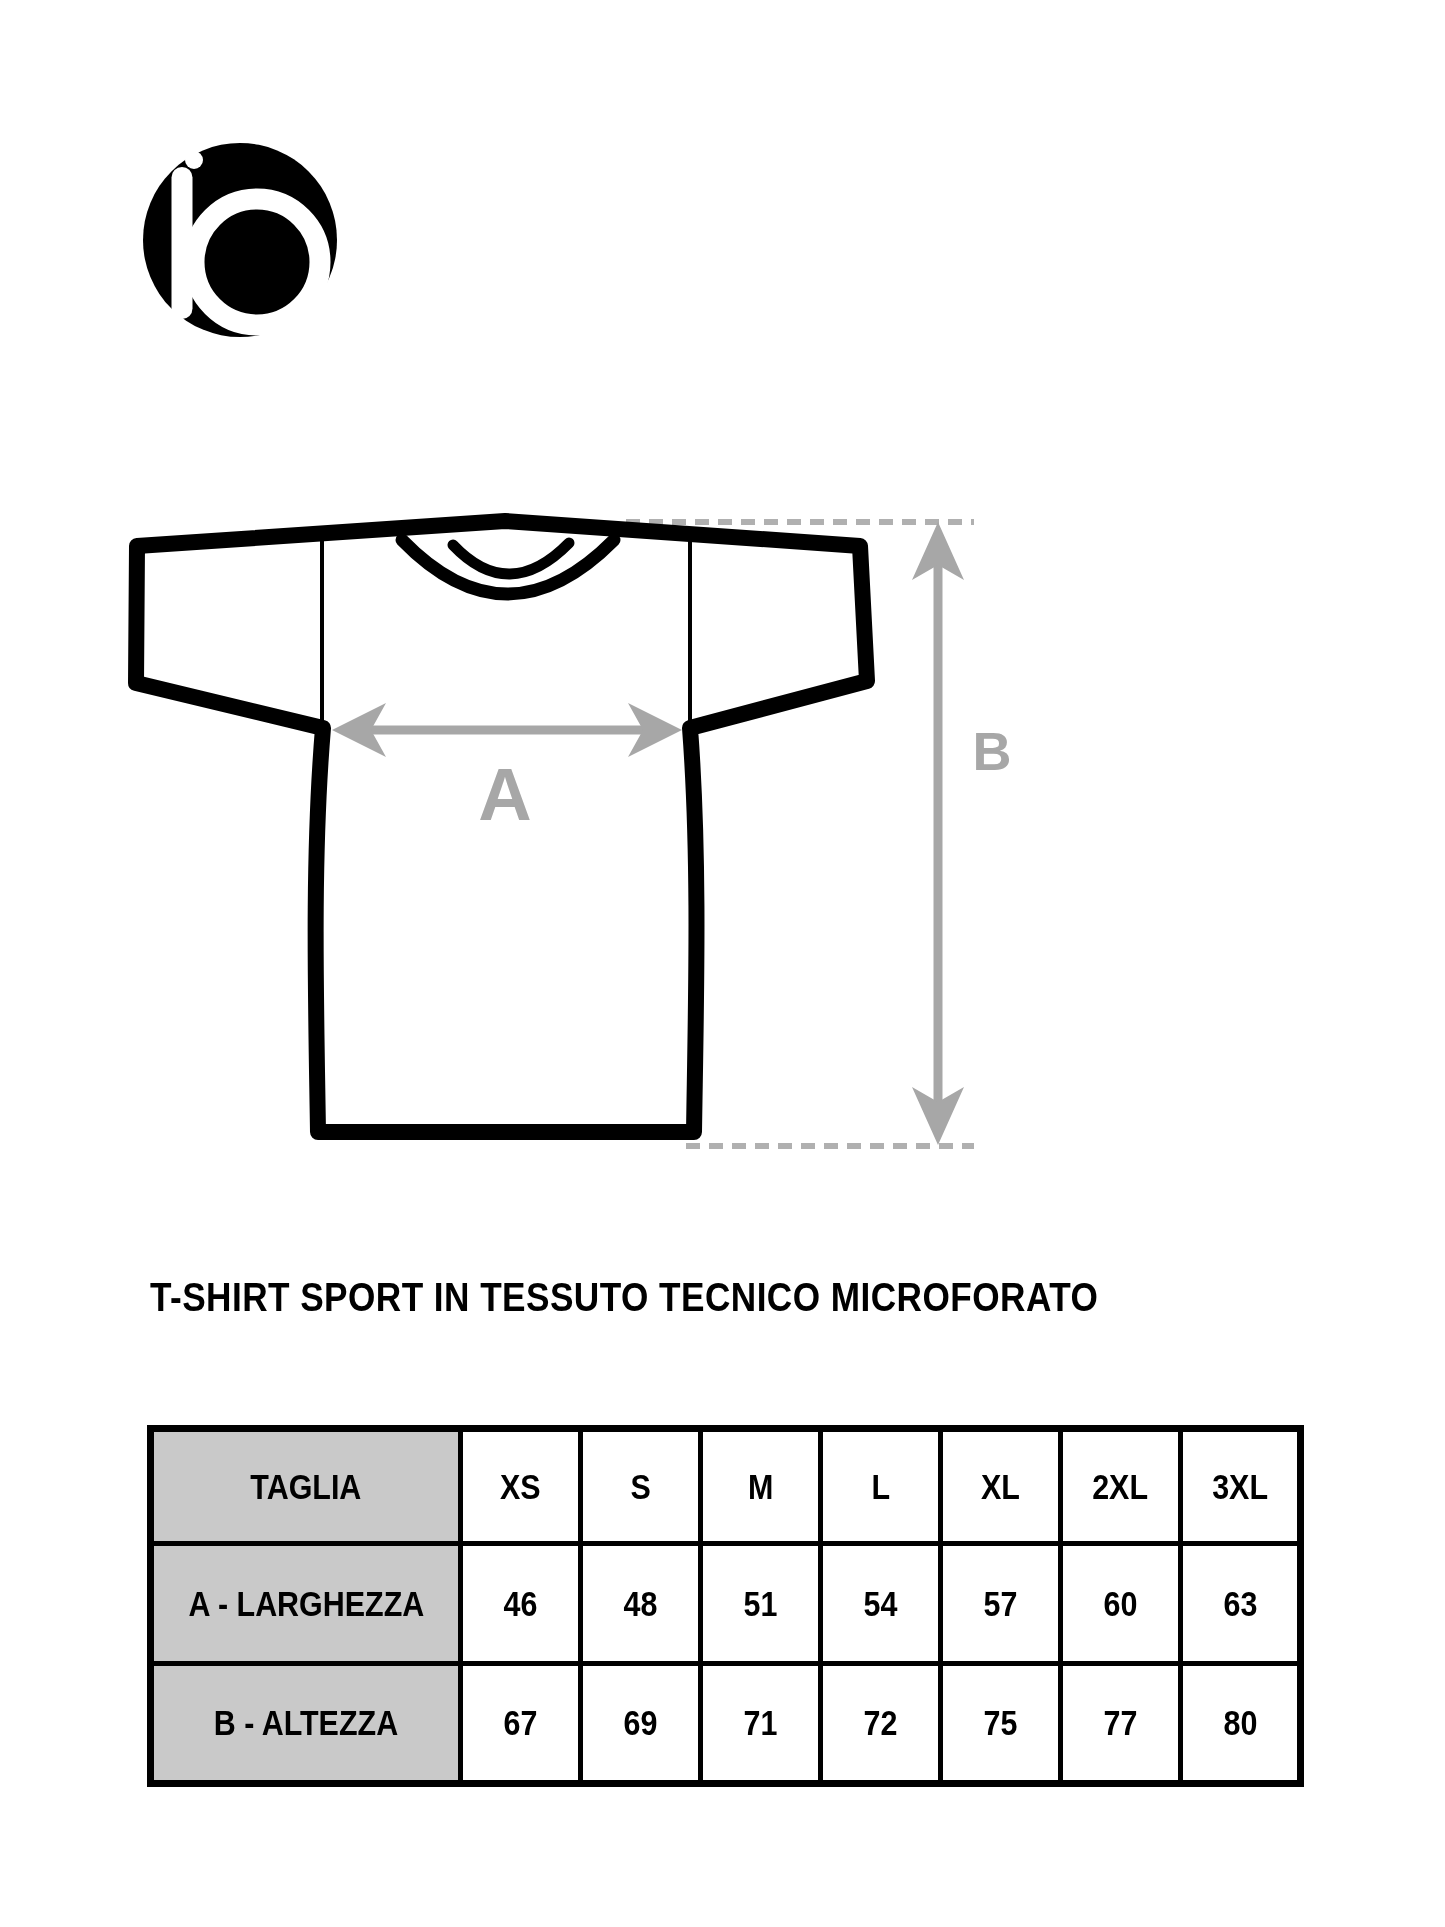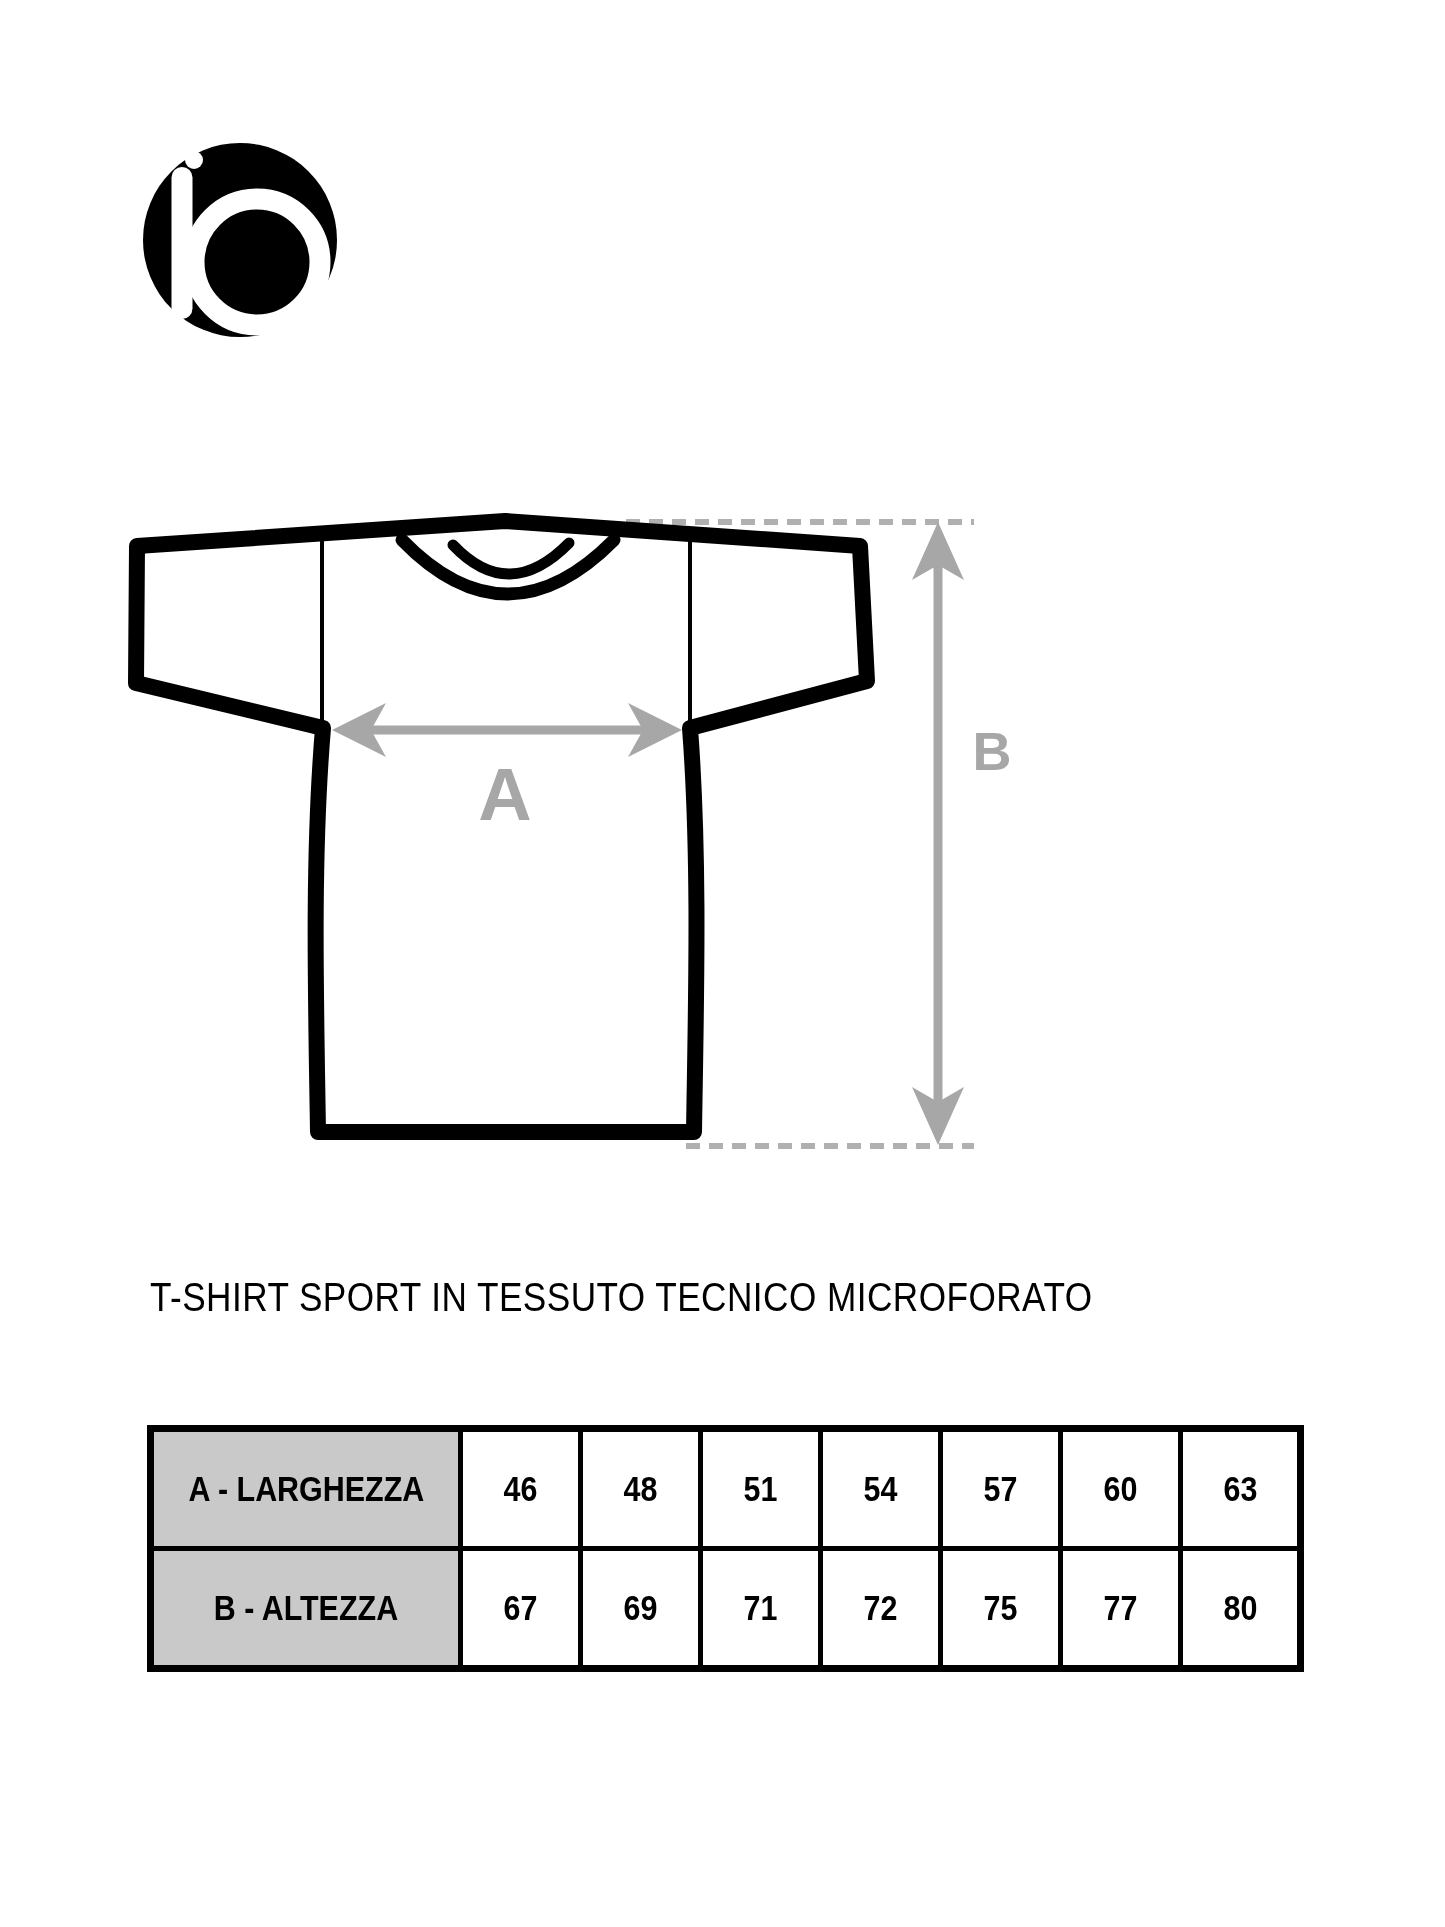--- a/index.html
+++ b/index.html
@@ -12,21 +12,21 @@
     overflow:hidden;
   }
   .diagram-svg{
     position:absolute;
     left:0; top:0;
   }
   .title-line{
     position:absolute;
     left:150px;
     font-size:40px;
-    font-weight:normal;
+    font-weight:bold;
     color:#000;
     line-height:40px;
     white-space:nowrap;
   }
   .title-line .cond{
     display:inline-block;
     transform:scaleX(0.88);
     transform-origin:left center;
     letter-spacing:0.5px;
   }
@@ -110,20 +110,30 @@
       <col style="width:310px">
       <col style="width:120px">
         <col style="width:120px">
         <col style="width:120px">
       <col style="width:120px">
         <col style="width:120px">
         <col style="width:120px">
       <col style="width:120px">
     </colgroup>
     <tbody>
+      <tr class="row-h">
+        <td class="gray"><span class="cond">TAGLIA</span></td>
+        <td><span class="cond">XS</span></td>
+        <td><span class="cond">S</span></td>
+        <td><span class="cond">M</span></td>
+        <td><span class="cond">L</span></td>
+        <td><span class="cond">XL</span></td>
+        <td><span class="cond">2XL</span></td>
+        <td><span class="cond">3XL</span></td>
+      </tr>
       <tr class="row-d">
         <td class="gray"><span class="cond">A - LARGHEZZA</span></td>
         <td><span class="cond">46</span></td>
         <td><span class="cond">48</span></td>
         <td><span class="cond">51</span></td>
         <td><span class="cond">54</span></td>
         <td><span class="cond">57</span></td>
         <td><span class="cond">60</span></td>
         <td><span class="cond">63</span></td>
       </tr>

